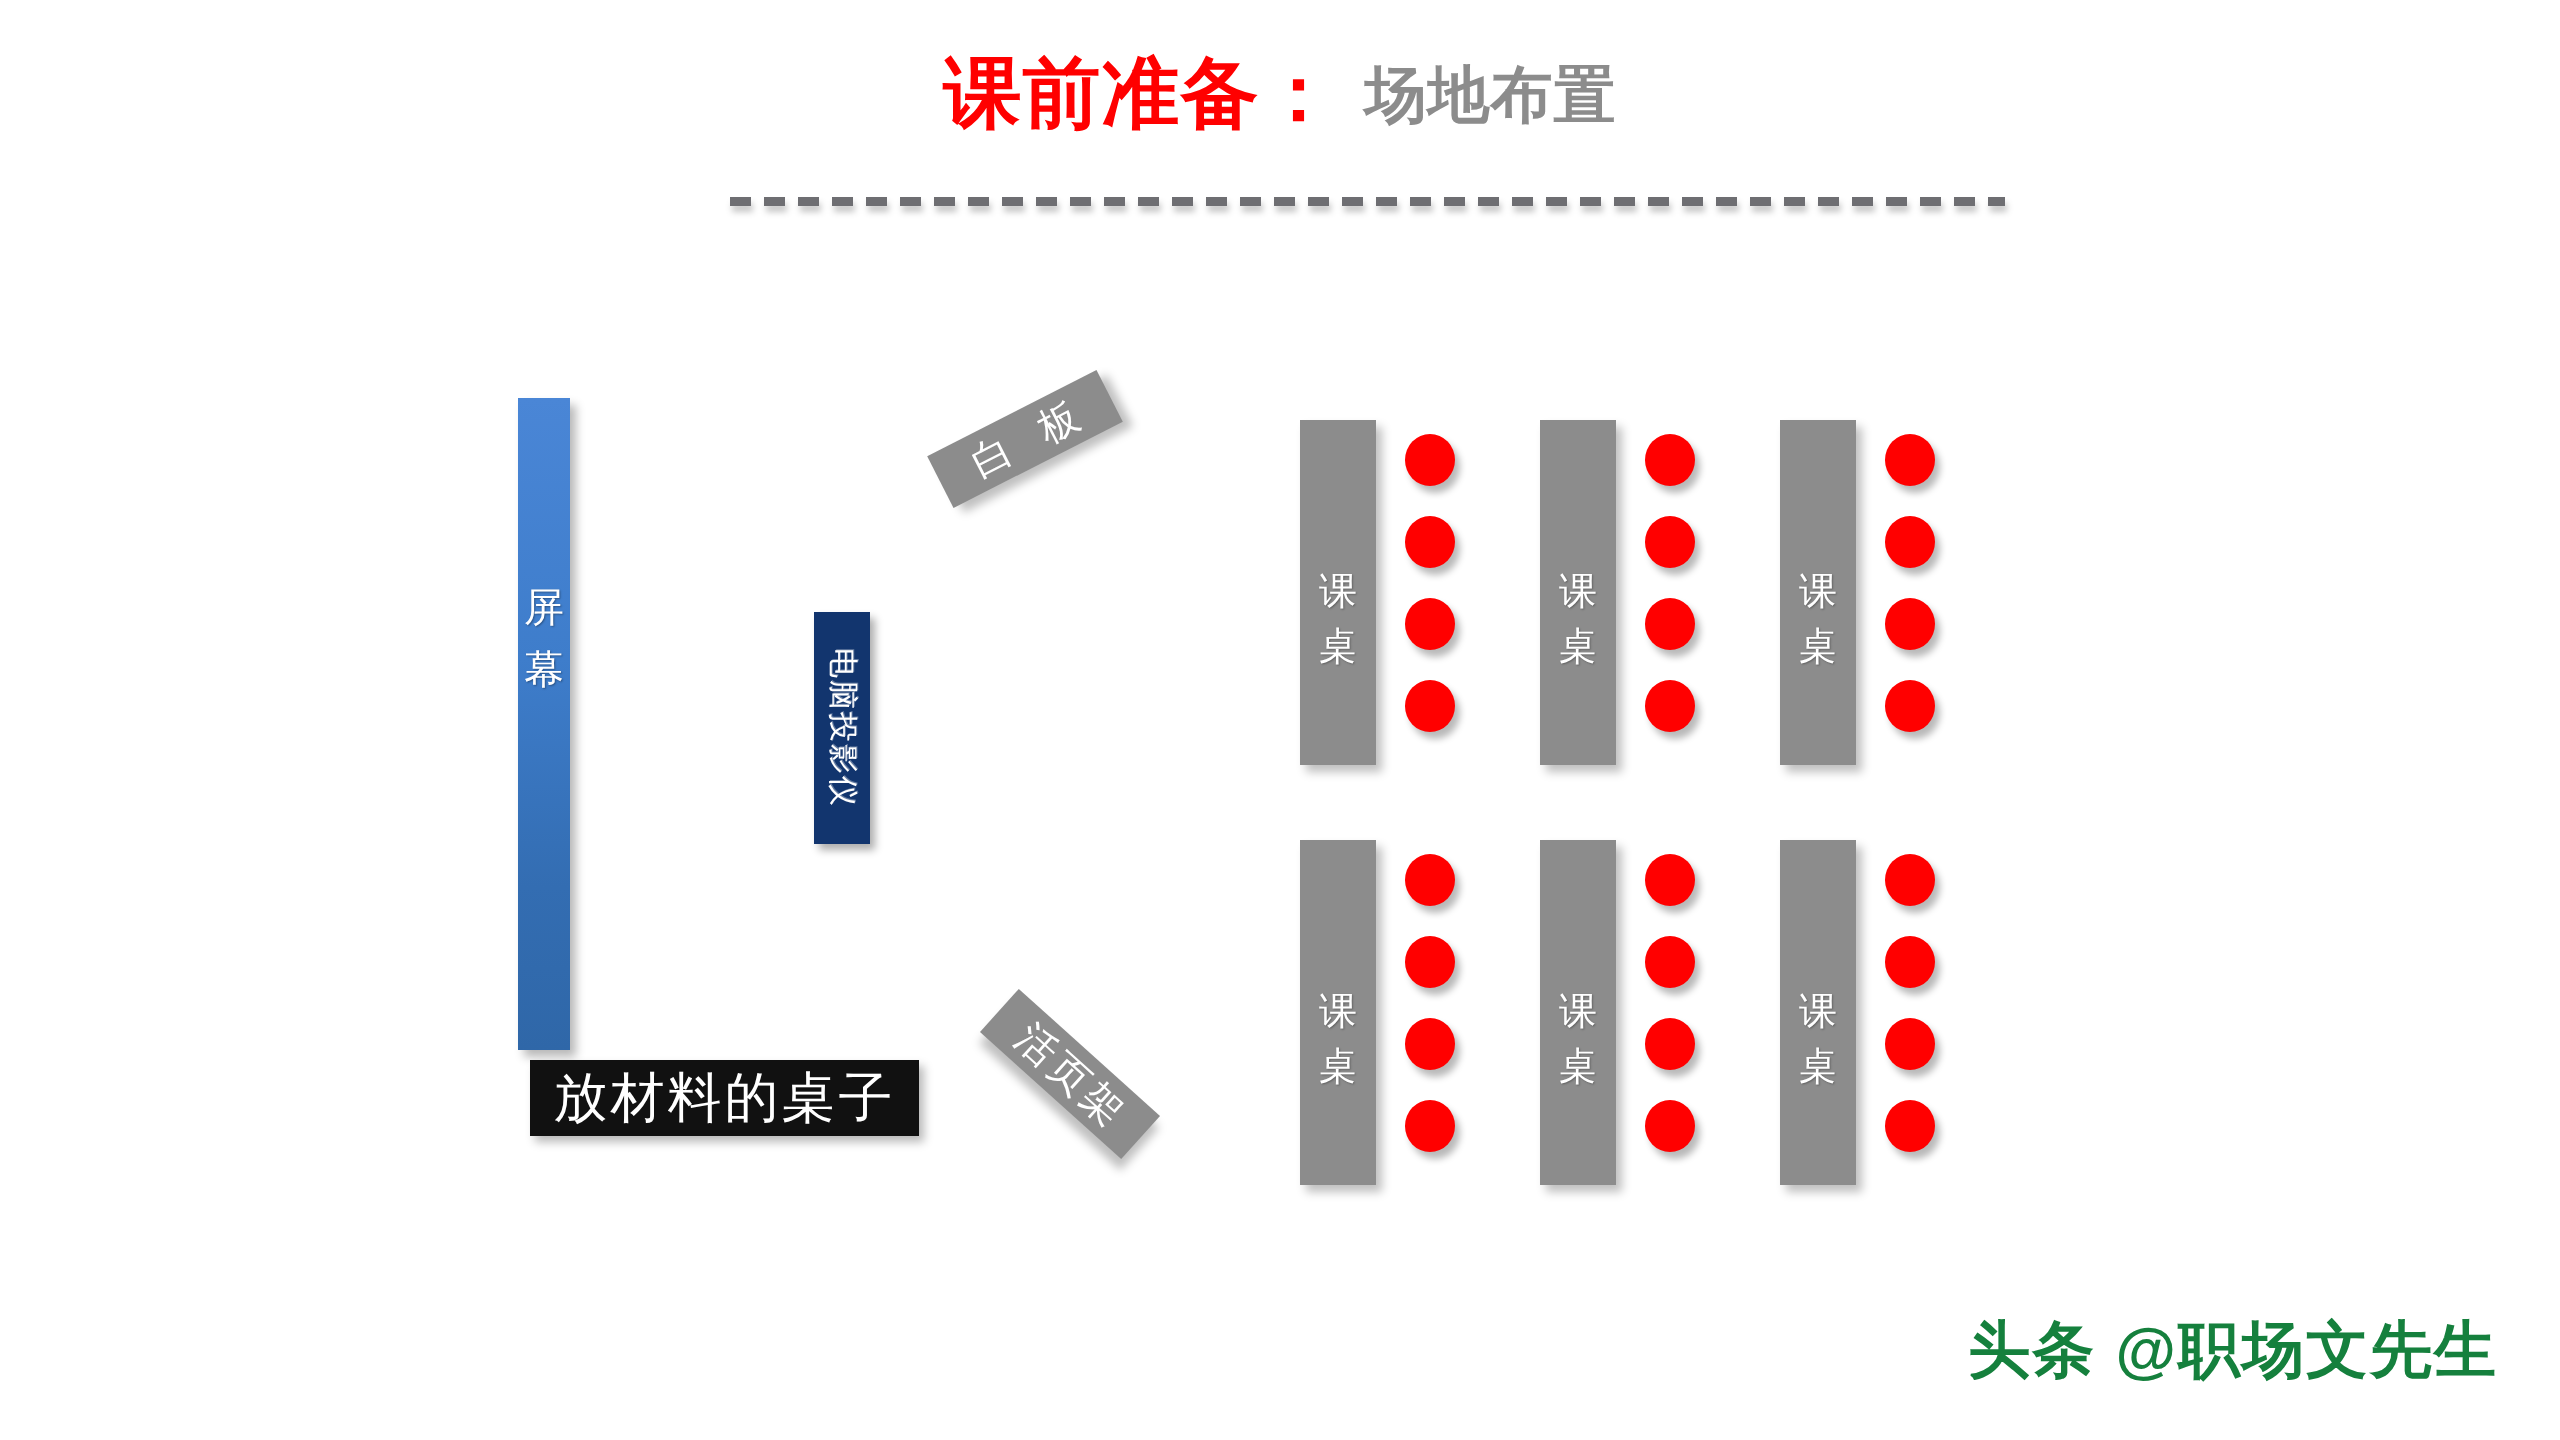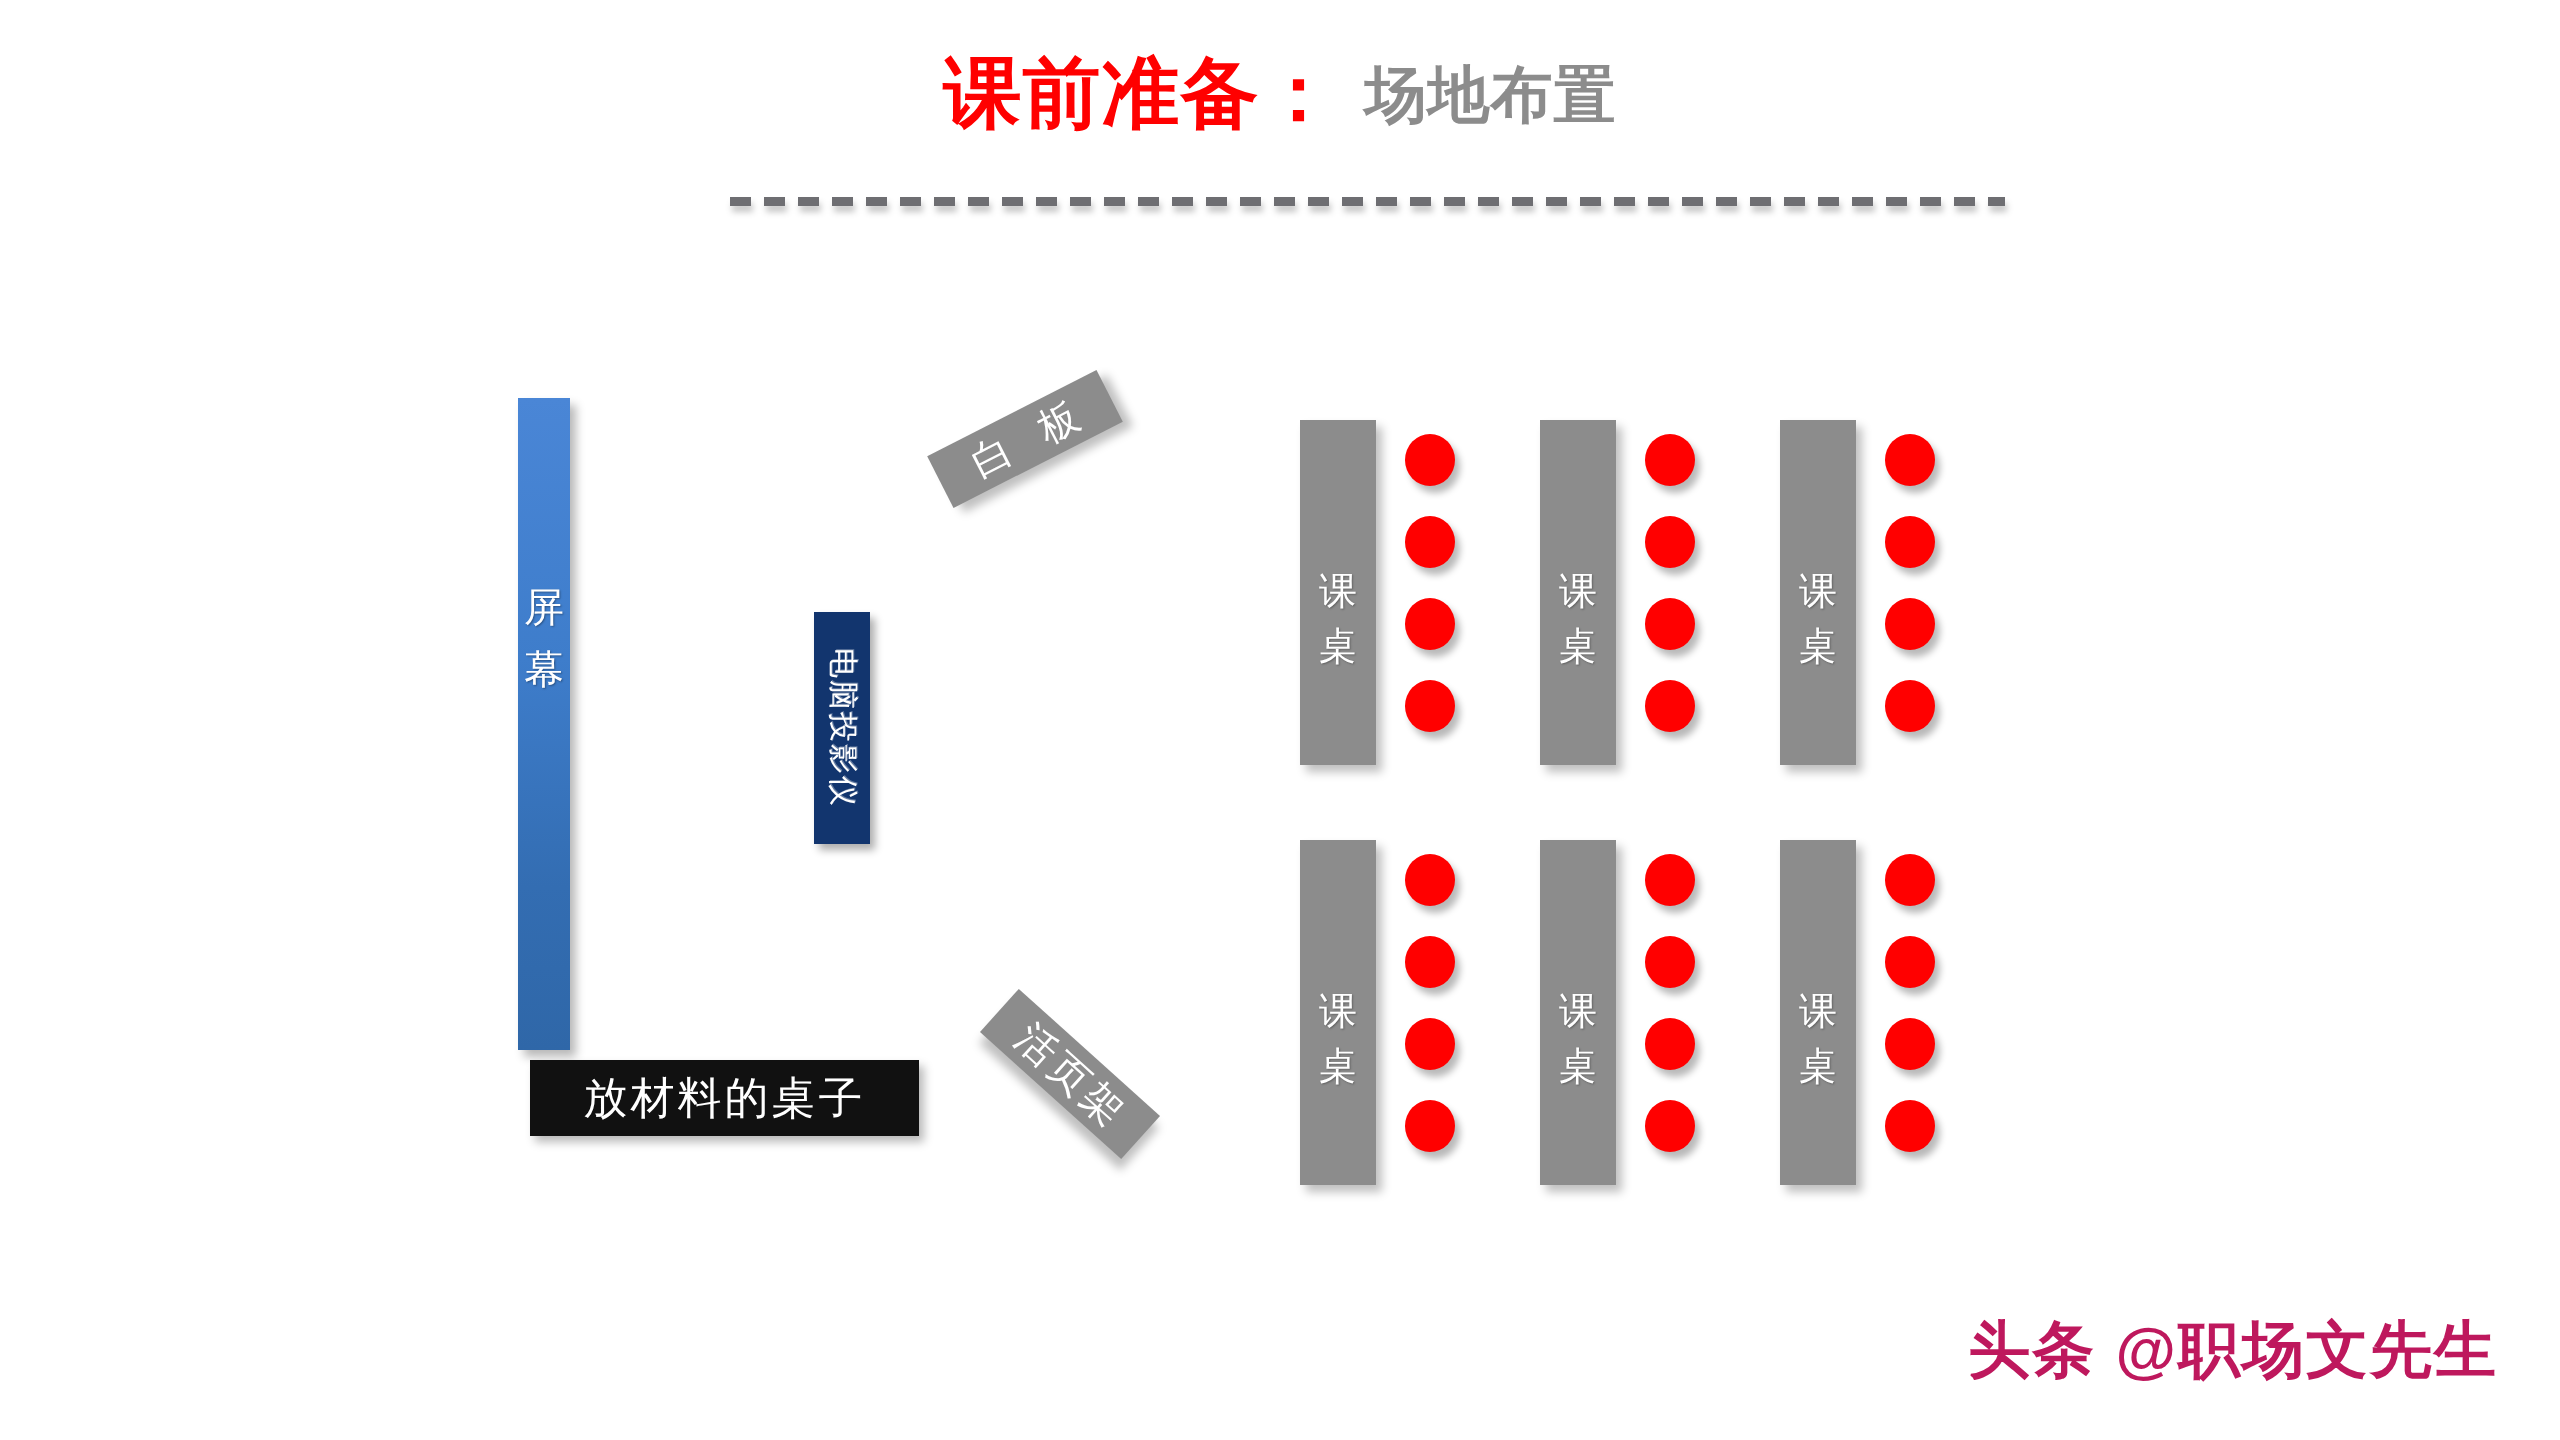--- a/index.html
+++ b/index.html
@@ -154,21 +154,21 @@
     left: 530px;
     top: 1060px;
     width: 389px;
     height: 76px;
     background: #111111;
     box-shadow: 5px 6px 9px rgba(0,0,0,0.28);
     display: flex;
     align-items: center;
     justify-content: center;
     color: #ffffff;
-    font-size: 44px;
+    font-size: 54px;
     letter-spacing: 3px;
     white-space: nowrap;
   }
 
   
   .desk-group {
     position: absolute;
     width: 230px;
     height: 345px;
   }
@@ -214,21 +214,21 @@
   .seat.s2 { top: 178px; }
   .seat.s3 { top: 260px; }
 
   
   #watermark {
     position: absolute;
     right: 62px;
     bottom: 48px;
     font-size: 62px;
     font-weight: 700;
-    color: #be185d;
+    color: #15803d;
     white-space: nowrap;
     letter-spacing: 2px;
     text-shadow: 2px 2px 0 rgba(255,255,255,0.9),
                 -1px -1px 0 rgba(255,255,255,0.6);
   }
 </style>
 </head>
 <body>
 
 <div id="slide-header">

